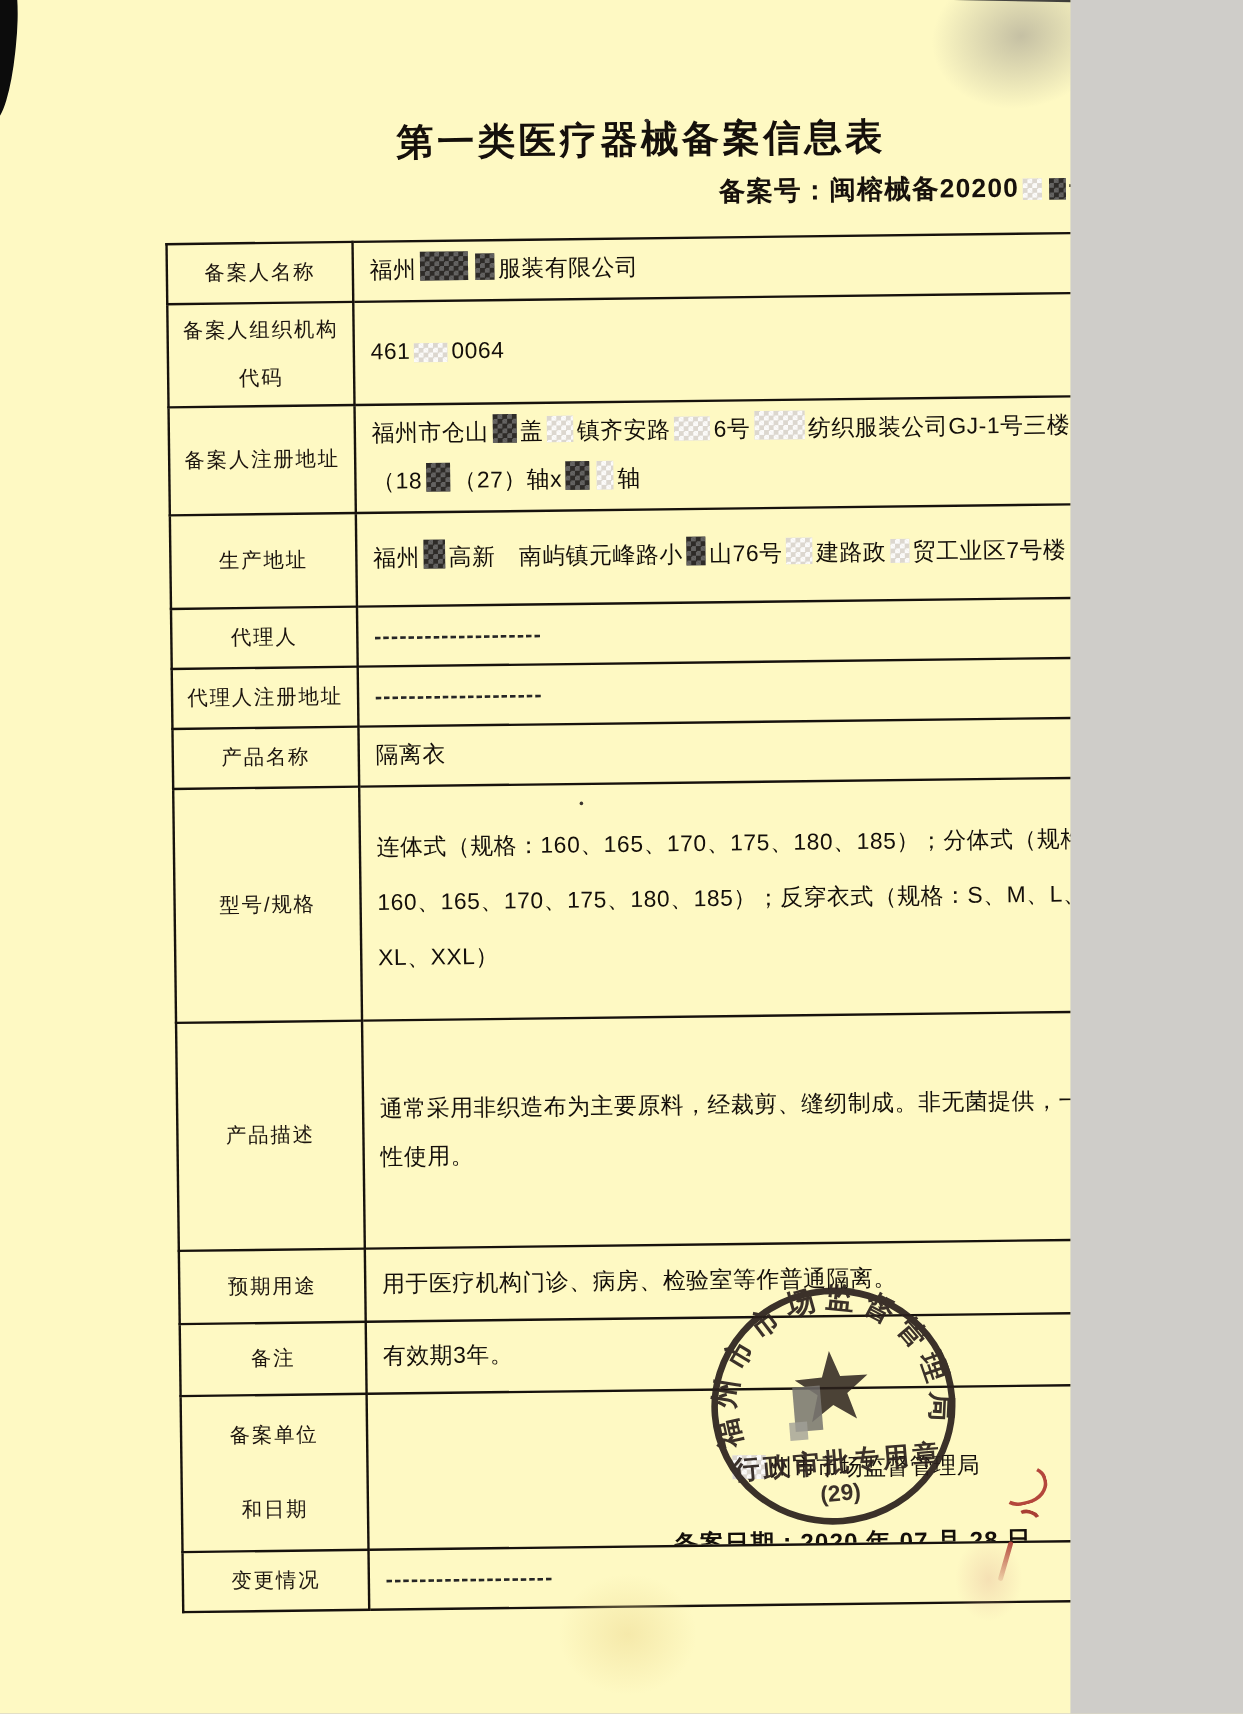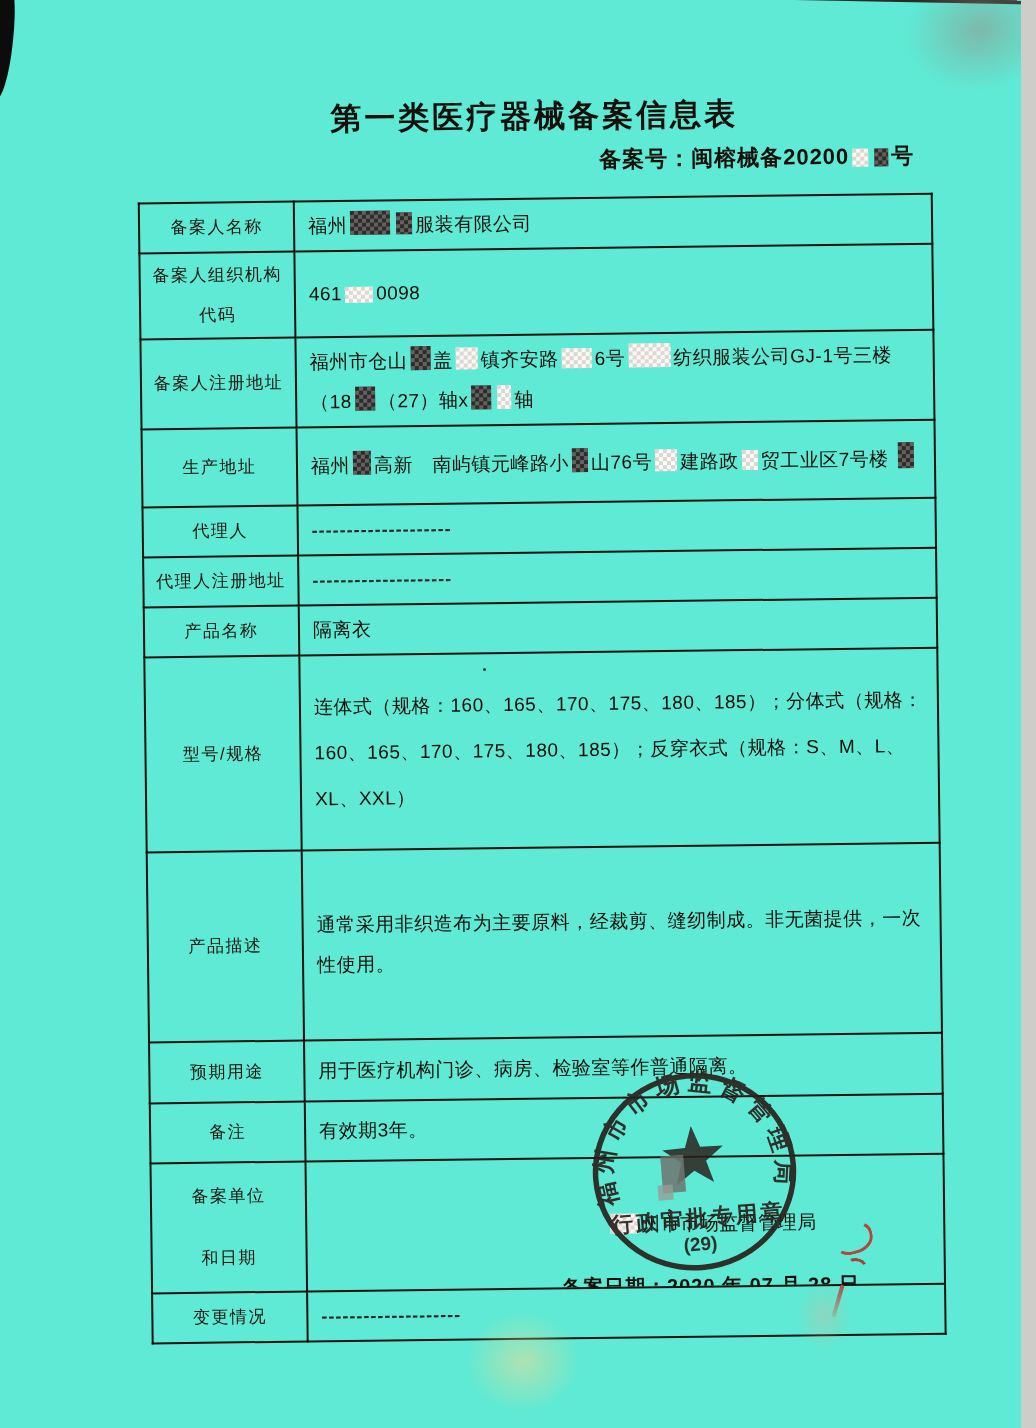--- a/index.html
+++ b/index.html
@@ -1,18 +1,18 @@
 <!DOCTYPE html>
 <html><head>
 <meta charset="utf-8">
 <style>
   html,body{margin:0;padding:0;background:#cfcdc9;}
   .page{
-    position:relative;width:1021px;height:1428px;overflow:hidden;
-    background:#5eead4;
+    position:relative;width:892px;height:1428px;overflow:hidden;
+    background:#fef9c3;
     font-family:"Liberation Sans","DejaVu Sans",sans-serif;
     color:#1b1410;
   }
   .sheet{
     position:absolute;left:137px;top:100px;width:795px;height:1230px;
     transform:rotate(-0.7deg);transform-origin:40px 40px;
   }
   .doc-title{
     position:absolute;top:0;left:0;width:100%;text-align:center;
     font-size:31px;font-weight:700;letter-spacing:3px;color:#15100b;
@@ -104,21 +104,21 @@
             <td class="lbl">
               <div>备案人名称</div>
             </td>
             <td class="val"><span>福州</span><span class="redact dark" style="width: 40px; height: 24px;"></span><span class="redact dark" style="width: 16px; height: 22px;"></span><span>服装有限公司</span></td>
           </tr>
           <tr>
             <td class="lbl">
               <div>备案人组织机构</div>
               <div>代码</div>
             </td>
-            <td class="val"><span>461</span><span class="redact light" style="width: 28px; height: 16px;"></span><span>0098</span></td>
+            <td class="val"><span>461</span><span class="redact light" style="width: 28px; height: 16px;"></span><span>0064</span></td>
           </tr>
           <tr>
             <td class="lbl">
               <div>备案人注册地址</div>
             </td>
             <td class="val"><span>福州市仓山</span><span class="redact dark" style="width: 20px; height: 24px;"></span><span>盖</span><span class="redact light" style="width: 22px; height: 22px;"></span><span>镇齐安路</span><span class="redact light" style="width: 30px; height: 20px;"></span><span>6号</span><span class="redact light" style="width: 42px; height: 24px;"></span><span>纺织服装公司GJ-1号三楼（18</span><span class="redact dark" style="width: 20px; height: 24px;"></span><span>（27）轴x</span><span class="redact dark" style="width: 20px; height: 24px;"></span><span class="redact light" style="width: 14px; height: 24px;"></span><span>轴</span></td>
           </tr>
           <tr>
             <td class="lbl">
               <div>生产地址</div>

